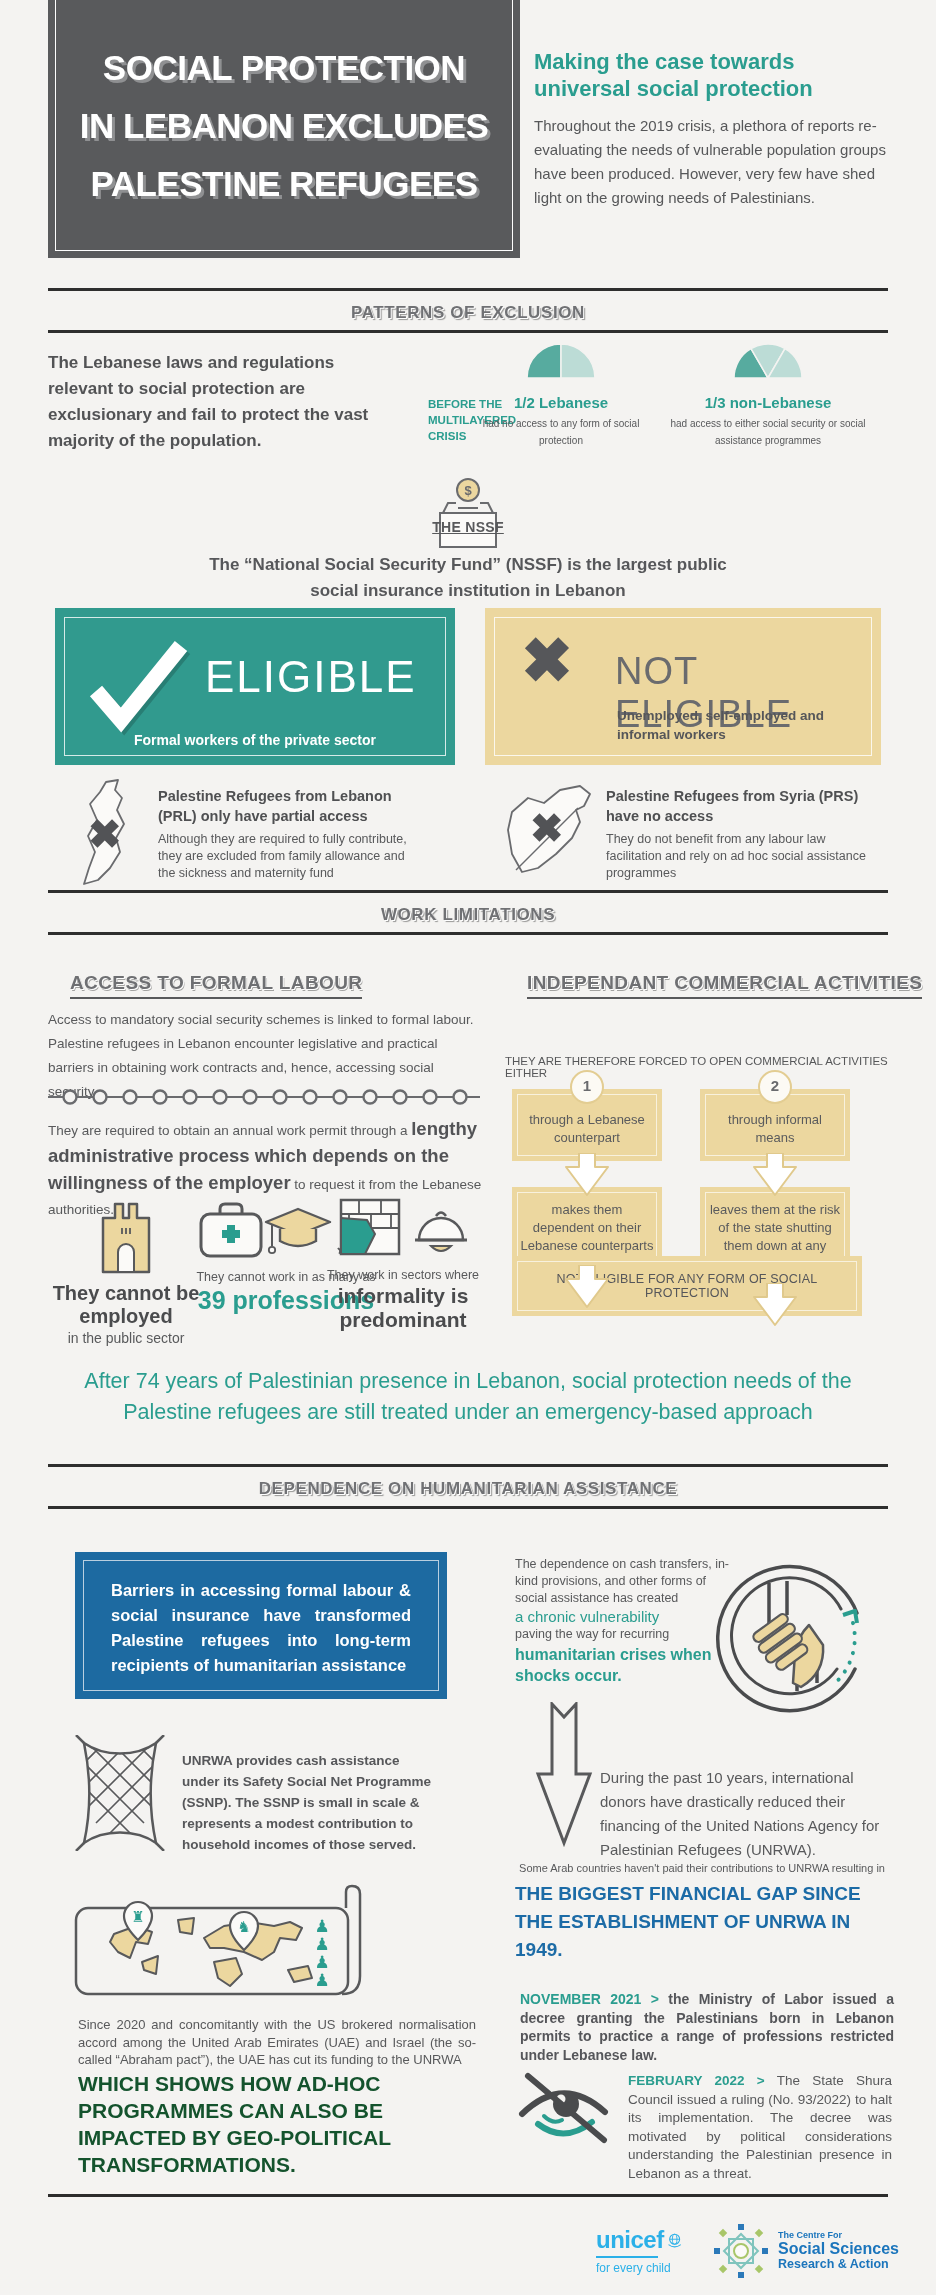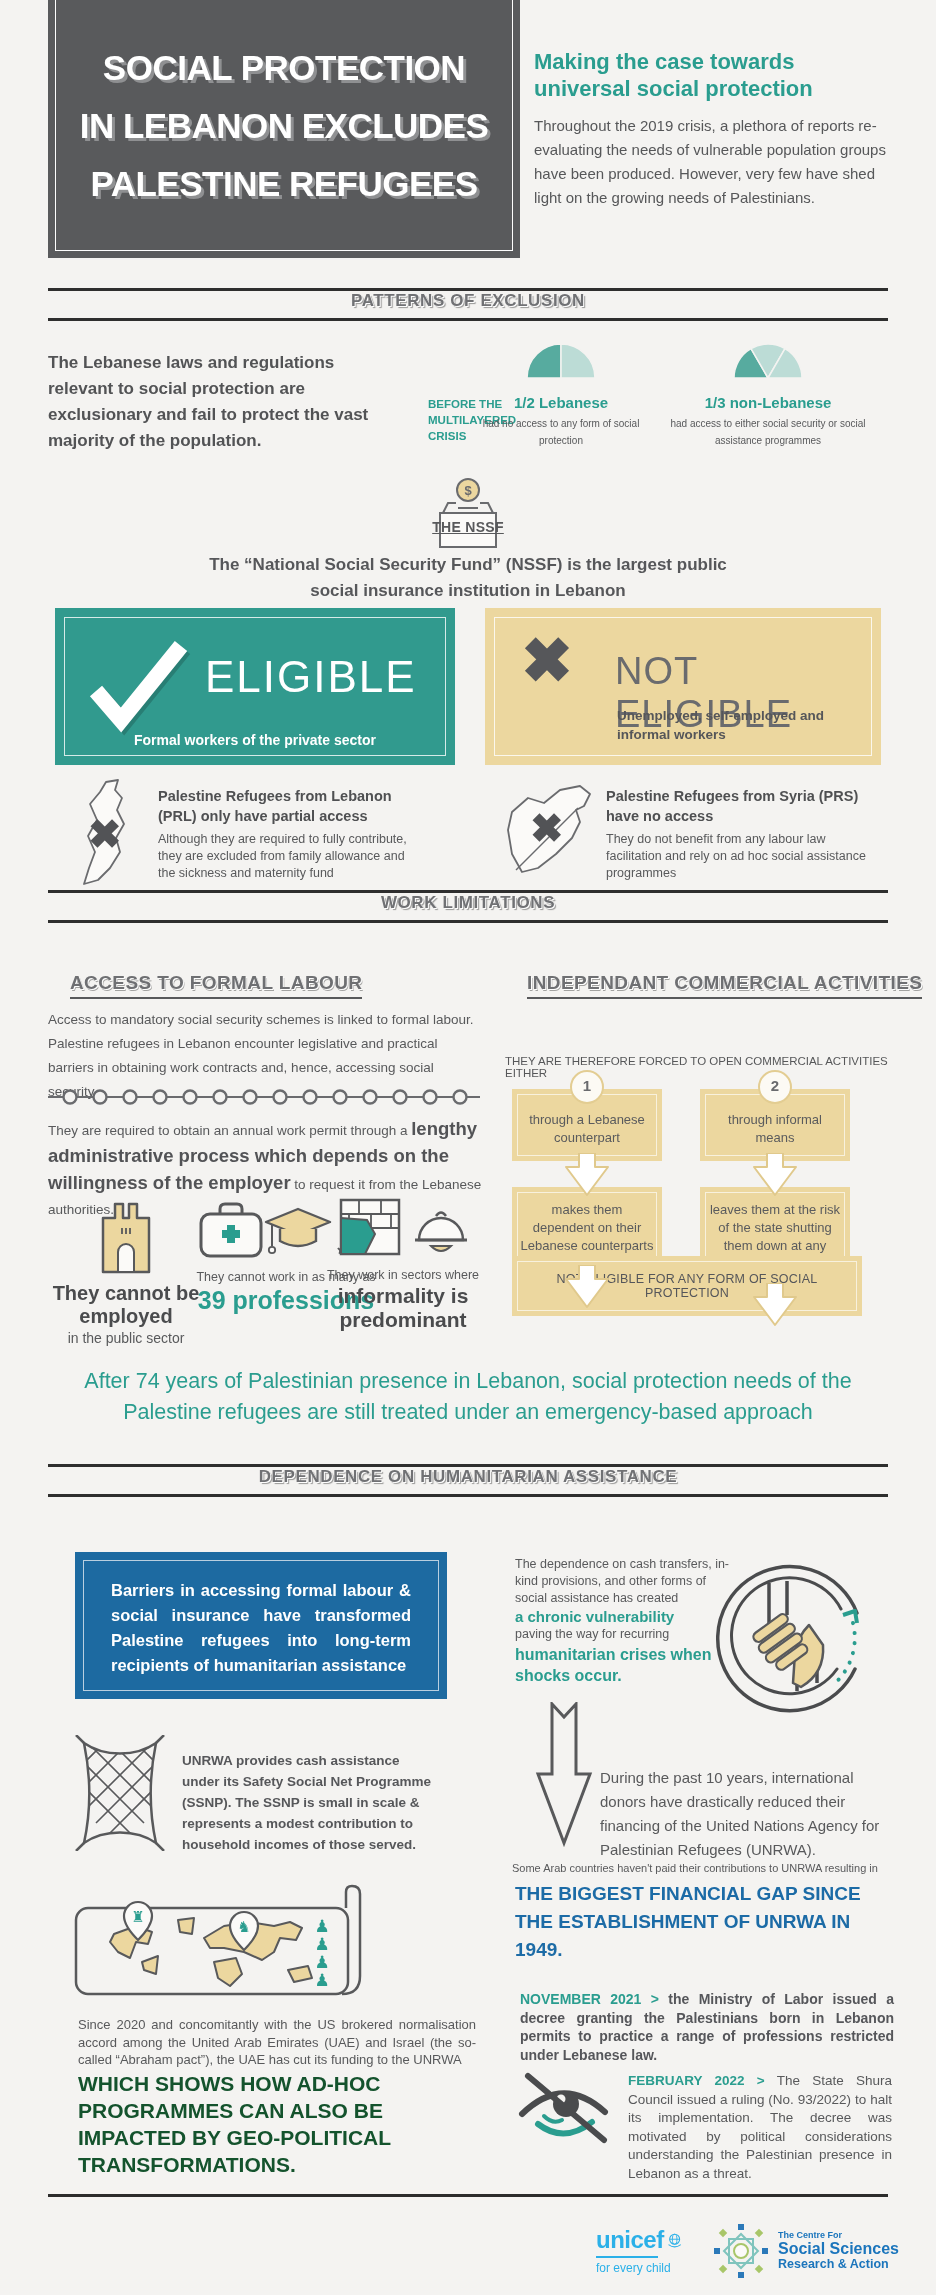--- a/index.html
+++ b/index.html
@@ -11,21 +11,21 @@
   .hero{position:absolute;left:48px;top:0;width:472px;height:258px;background:#595a5c;overflow:hidden;}
   .hero::after{content:"";position:absolute;inset:-4px 7px 7px 7px;border:1px solid #fdfdfd;pointer-events:none;}
   .hero-line{position:absolute;left:0;right:0;text-align:center;color:#fff;font-weight:bold;
              font-size:35px;letter-spacing:-0.5px;text-shadow:3px 3px 0 #8f9092;white-space:nowrap;}
   .making{position:absolute;left:534px;top:48px;width:356px;}
   .making-h{color:#2a9d8f;font-size:22px;line-height:27px;font-weight:bold;margin:0 0 12px 0;}
   .making-p{font-size:15px;line-height:24px;margin:0;color:#565759;}
 
   
   .sec-head{position:absolute;left:48px;width:840px;border-top:3px solid #2e2e2e;border-bottom:3px solid #2e2e2e;
-            text-align:center;padding:0 0 7px 0;}
+            text-align:center;padding:12px 0 7px 0;}
   .sec-head-t{font-size:17px;font-weight:bold;color:#707174;letter-spacing:.6px;
               text-shadow:1px 1px 0 #ffffff,2px 2px 1px rgba(40,40,40,.45);}
 
   
   .lead{position:absolute;left:48px;top:350px;width:348px;font-size:17px;line-height:26px;font-weight:bold;color:#525355;}
   .ctx-label{position:absolute;left:428px;top:396px;width:102px;font-size:11.5px;line-height:16px;font-weight:bold;color:#2a9d8f;}
   .stat{position:absolute;top:340px;text-align:center;}
   .stat-value{font-size:15px;font-weight:bold;color:#2a9d8f;margin-top:10px;}
   .stat-desc{font-size:10px;line-height:17px;margin-top:4px;color:#58595b;}
 
@@ -85,25 +85,25 @@
   .result-box::after{content:"";position:absolute;inset:5px;border:1px solid #f8f1dd;pointer-events:none;}
 
   .statement{position:absolute;left:53px;top:1366px;width:830px;text-align:center;
              font-size:21.5px;line-height:31px;font-weight:normal;color:#2a9d8f;}
 
   
   .blue-box{position:absolute;left:75px;top:1552px;width:372px;height:147px;background:#1d6aa1;}
   .blue-box::after{content:"";position:absolute;inset:8px;border:1px solid #b9cfe0;pointer-events:none;}
   .blue-box-t{position:absolute;inset:26px 36px;color:#fff;font-weight:bold;font-size:16.5px;line-height:25px;text-align:justify;}
   .vuln{position:absolute;left:515px;top:1556px;width:216px;font-size:12.5px;line-height:17px;}
-  .vuln-hl1{font-size:15px;font-weight:bold;color:#2a9d8f;margin:1px 0;}
+  .vuln-hl1{font-size:15px;font-weight:normal;color:#2a9d8f;margin:1px 0;}
   .vuln-hl2{font-size:16px;line-height:21px;font-weight:bold;color:#2a9d8f;margin-top:1px;}
   .ssnp{position:absolute;left:182px;top:1750px;width:258px;font-size:13.5px;line-height:21px;font-weight:bold;color:#56575a;}
   .donors{position:absolute;left:600px;top:1766px;width:296px;font-size:15px;line-height:24px;}
-  .gap-pre{position:absolute;left:512px;top:1862px;width:380px;font-size:11px;}
+  .gap-pre{position:absolute;left:512px;top:1862px;width:380px;font-size:11px;text-align:center;}
   .gap-bold{position:absolute;left:515px;top:1880px;width:380px;font-size:19px;line-height:28px;font-weight:bold;color:#1c6ba6;}
   .uae{position:absolute;left:78px;top:2016px;width:398px;font-size:13px;line-height:17.5px;text-align:justify;}
   .adhoc{position:absolute;left:78px;top:2070px;width:404px;font-size:21px;line-height:27px;font-weight:bold;color:#14532d;}
   .nov{position:absolute;left:520px;top:1990px;width:374px;font-size:14px;line-height:18.5px;font-weight:bold;
        color:#55565a;text-align:justify;}
   .date-label{color:#2a9d8f;font-weight:bold;}
   .feb{position:absolute;left:628px;top:2072px;width:264px;font-size:13.5px;line-height:18.5px;text-align:justify;}
 
   
   .foot-rule{position:absolute;left:48px;top:2194px;width:840px;border-top:3px solid #2c2c2c;}

